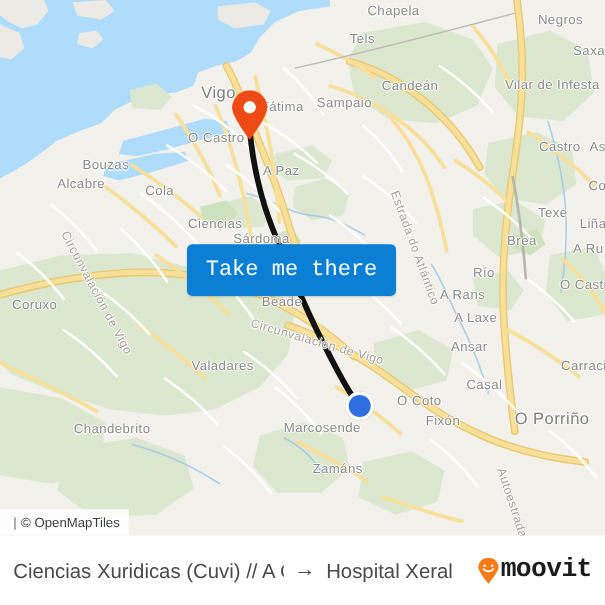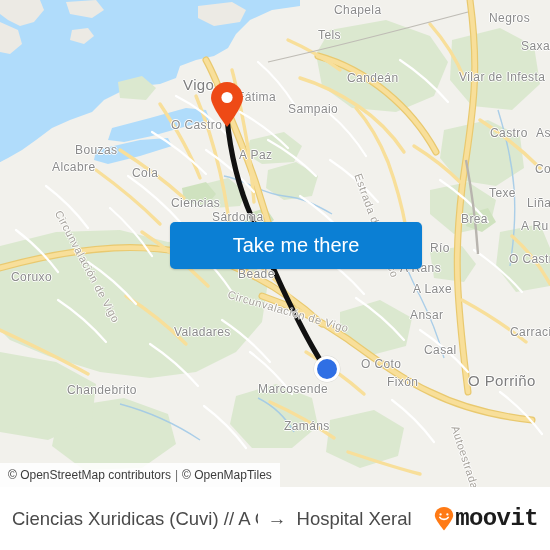--- a/index.html
+++ b/index.html
@@ -75,27 +75,27 @@
     border: 3px solid #ffffff;
     box-sizing: border-box;
     box-shadow: 0 0 0 0.5px rgba(0,0,0,0.10);
   }
 
   
   .cta {
     position: absolute;
     left: 170px;
     top: 222px;
-    width: 252px;
+    width: 190px;
     height: 47px;
     background: #0b7fd4;
     border-radius: 5px;
     border: none;
     color: #ffffff;
-    font-family: Liberation Sans, sans-serif;
+    font-family: Liberation Mono, monospace;
     font-size: 20px;
     line-height: 47px;
     text-align: center;
     cursor: pointer;
     padding: 0;
     box-shadow: 0 1px 2px rgba(0,0,0,0.18);
   }
 
   
   .attrib {
@@ -314,21 +314,21 @@
     </svg>
 
     <div id="map-labels">
         <div class="map-label sz-md" style="left: 334px; top: 3px;">Chapela</div>
         <div class="map-label sz-md" style="left: 489px; top: 11px;">Negros</div>
         <div class="map-label sz-md" style="left: 318px; top: 28px;">Tels</div>
         <div class="map-label sz-md" style="left: 521px; top: 39px;">Saxamonde</div>
         <div class="map-label sz-lg" style="left: 183px; top: 76px;">Vigo</div>
         <div class="map-label sz-md" style="left: 347px; top: 71px;">Candeán</div>
         <div class="map-label sz-md" style="left: 459px; top: 70px;">Vilar de Infesta</div>
-        <div class="map-label sz-md" style="left: 288px; top: 102px;">Sampaio</div>
+        <div class="map-label sz-md" style="left: 288px; top: 86px;">Sampaio</div>
         <div class="map-label sz-md" style="left: 237px; top: 90px;">Fátima</div>
         <div class="map-label sz-md" style="left: 171px; top: 118px;">O Castro</div>
         <div class="map-label sz-md" style="left: 490px; top: 126px;">Castro</div>
         <div class="map-label sz-md" style="left: 536px; top: 126px;">Asei</div>
         <div class="map-label sz-md" style="left: 75px; top: 143px;">Bouzas</div>
         <div class="map-label sz-md" style="left: 239px; top: 148px;">A Paz</div>
         <div class="map-label sz-md" style="left: 52px; top: 160px;">Alcabre</div>
         <div class="map-label sz-md" style="left: 132px; top: 166px;">Cola</div>
         <div class="map-label sz-md" style="left: 212px; top: 170px; margin-top: 40px;">Sárdoma</div>
         <div class="map-label sz-md" style="left: 535px; top: 162px;">Cor</div>
@@ -367,21 +367,20 @@
                  C8.2 0 1 7.2 1 16 C1 24.5 17 45 17 45 Z" fill="#ee4a16"></path>
         <circle cx="17" cy="15.5" r="5.6" fill="#ffffff"></circle>
       </svg>
     </div>
 
     <div class="dot" style="left:314px; top:356px;"></div>
 
     <button class="cta">Take me there</button>
 
     <div class="attrib">
-      <span>© OpenStreetMap contributors</span>
       <span class="sep">|</span>
       <span>© OpenMapTiles</span>
     </div>
   </div>
 
   <div class="footer">
     <span class="trip-from">Ciencias Xuridicas (Cuvi) // A Co…</span>
     <span class="trip-arrow">→</span>
     <span class="trip-to">Hospital Xeral …</span>
 

